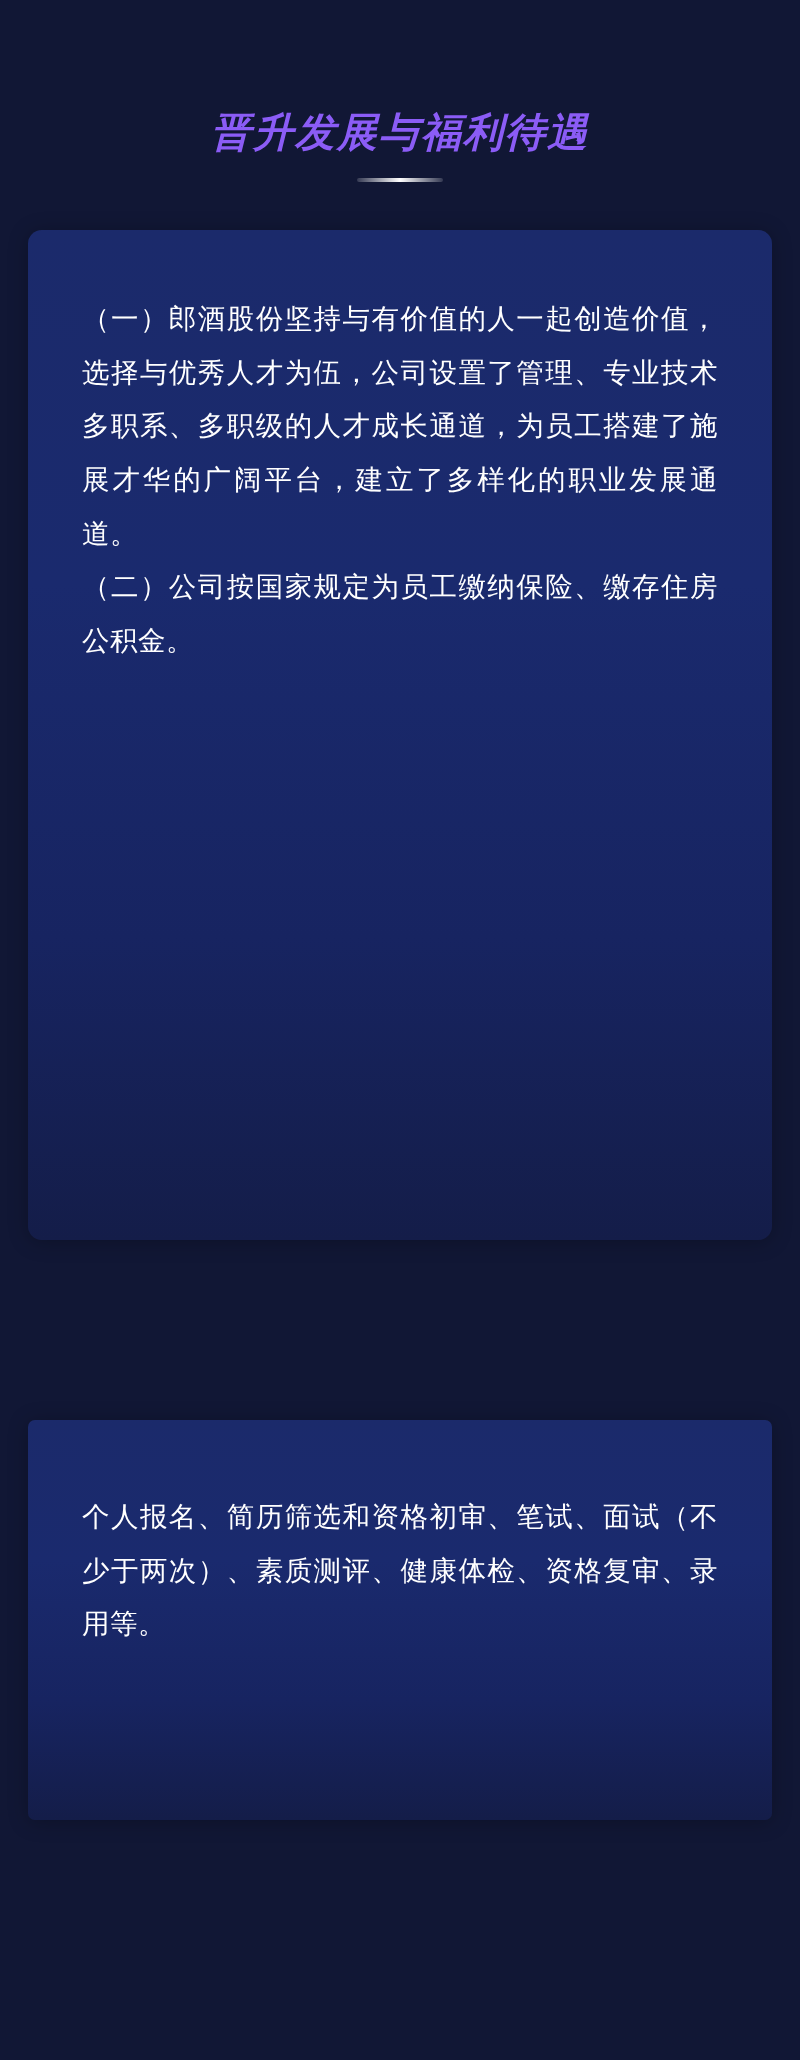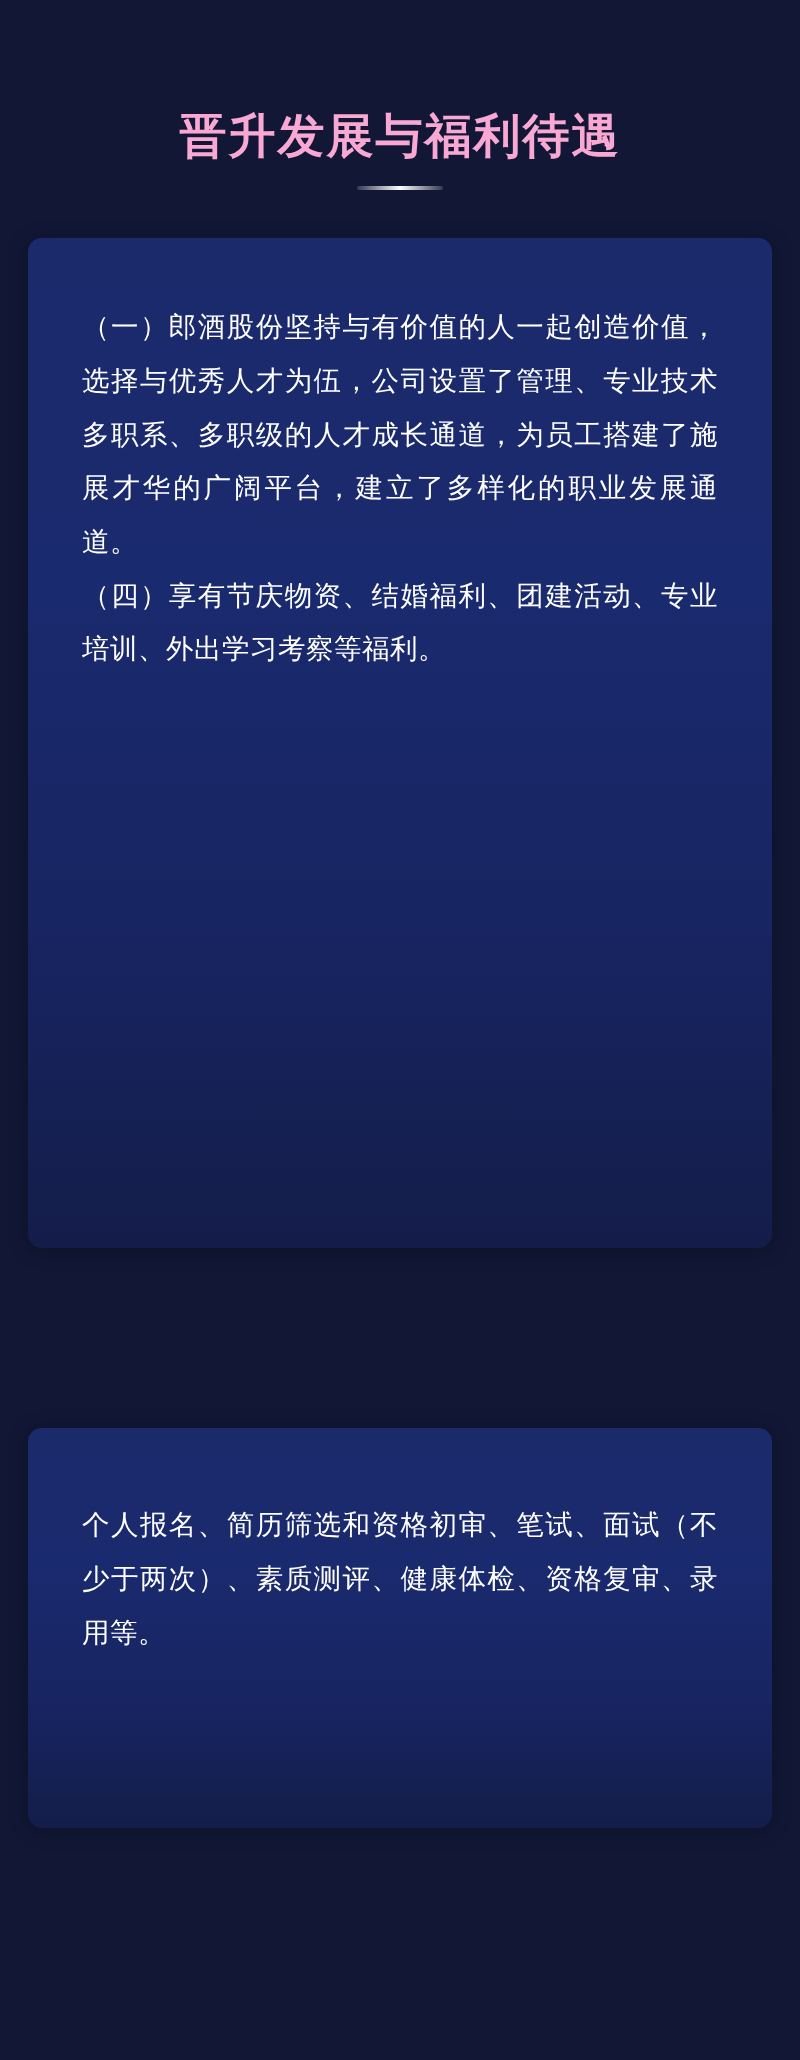--- a/index.html
+++ b/index.html
@@ -31,27 +31,28 @@
   .section-1 { padding-top: 108px; }
   .section-2 { padding-top: 172px; }
 
   .section-title-wrap {
     text-align: center;
     position: relative;
     margin-bottom: 48px;
   }
   .section-title {
     display: inline-block;
-    font-size: 47px;
+    font-size: 40px;
     font-weight: bold;
     letter-spacing: 2px;
-    color: #f9a8d4;
+    color: #8b5cf6;
     line-height: 1.2;
     padding-bottom: 26px;
     position: relative;
+    font-style: italic;
   }
   .title-underline {
     position: absolute;
     left: 50%;
     transform: translateX(-50%);
     bottom: 0;
     width: 86px;
     height: 4px;
     border-radius: 2px;
     background: linear-gradient(90deg, rgba(255,255,255,0.15) 0%, #ffffff 50%, rgba(255,255,255,0.15) 100%);
@@ -60,21 +61,21 @@
   .card {
     margin: 4px auto;
     width: 744px;
     box-sizing: border-box;
     border-radius: 14px;
     background: linear-gradient(180deg, #1b2a6b 0%, #1a2a6e 35%, #172461 70%, #141d49 100%);
     box-shadow: 0 2px 20px rgba(0,0,0,0.25);
     padding: 62px 54px 76px 54px;
   }
   .card-1 { min-height: 1010px; }
-  .card-2 { min-height: 400px; }
+  .card-2 { min-height: 400px; border-radius: 7px; }
 
   .para {
     font-size: 27.5px;
     line-height: 1.95;
     color: #ffffff;
     letter-spacing: 0.5px;
     text-align: justify;
     margin: 0;
   }
   .para + .para { margin-top: 0; }
@@ -97,21 +98,21 @@
 
 <div class="page">
 
   <div class="section section-1">
     <div class="section-title-wrap">
       <div class="section-title">晋升发展与福利待遇</div>
       <div class="title-underline"></div>
     </div>
     <div class="card card-1">
       <p class="para">（一）郎酒股份坚持与有价值的人一起创造价值，选择与优秀人才为伍，公司设置了管理、专业技术多职系、多职级的人才成长通道，为员工搭建了施展才华的广阔平台，建立了多样化的职业发展通道。</p>
-      <p class="para">（四）享有节庆物资、结婚福利、团建活动、专业培训、外出学习考察等福利。</p>
+      <p class="para">（二）公司按国家规定为员工缴纳保险、缴存住房公积金。</p>
     </div>
   </div>
 
   <div class="section section-2">
     <div class="card card-2">
       <p class="flow-text">个人报名、简历筛选和资格初审、笔试、面试（不少于两次）、素质测评、健康体检、资格复审、录用等。</p>
     </div>
   </div>
 
 </div>

